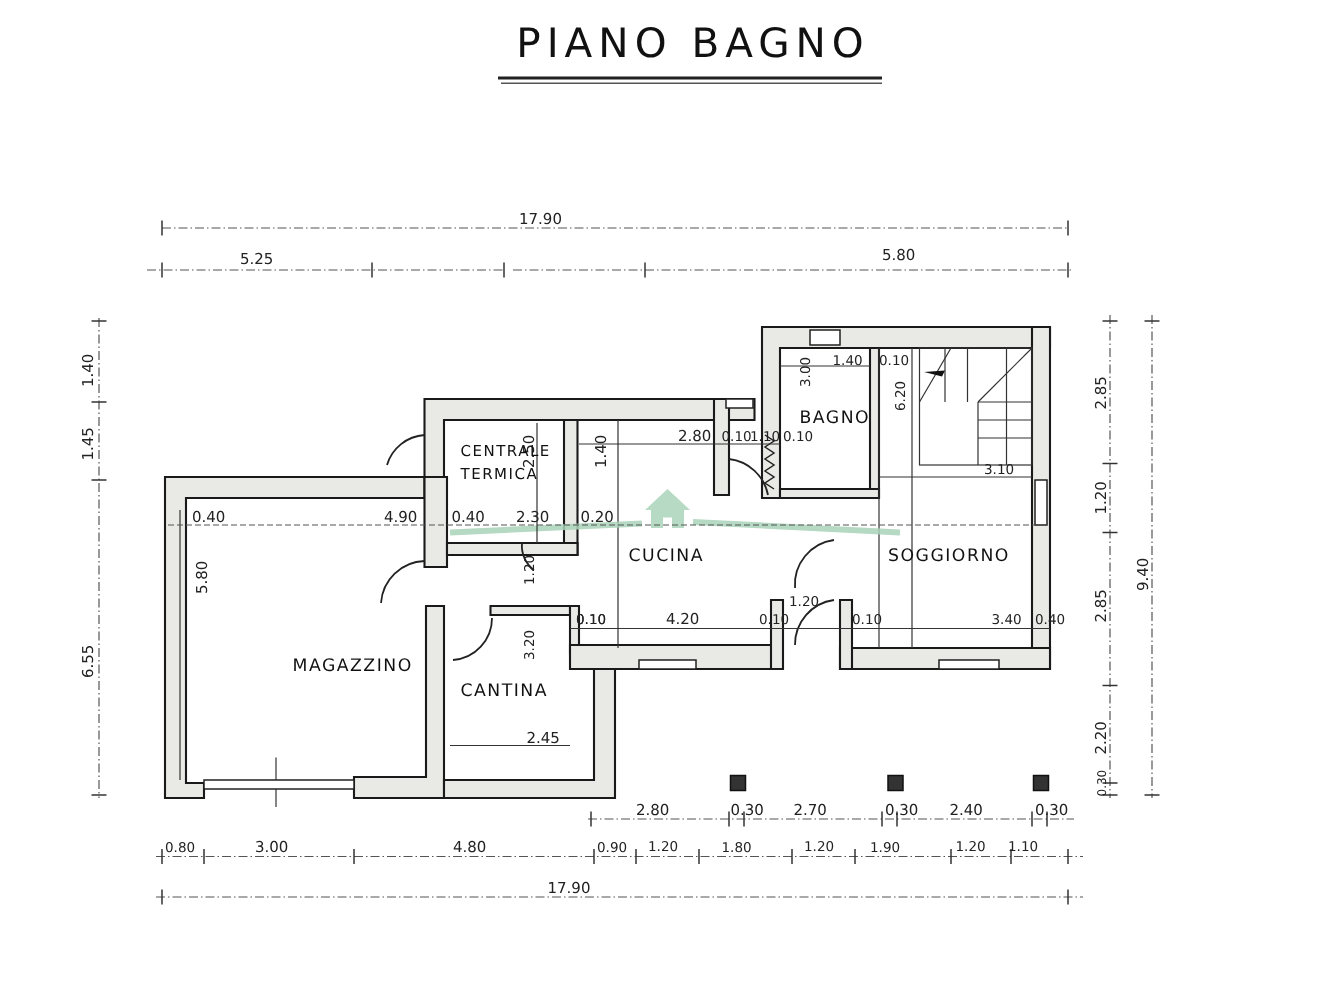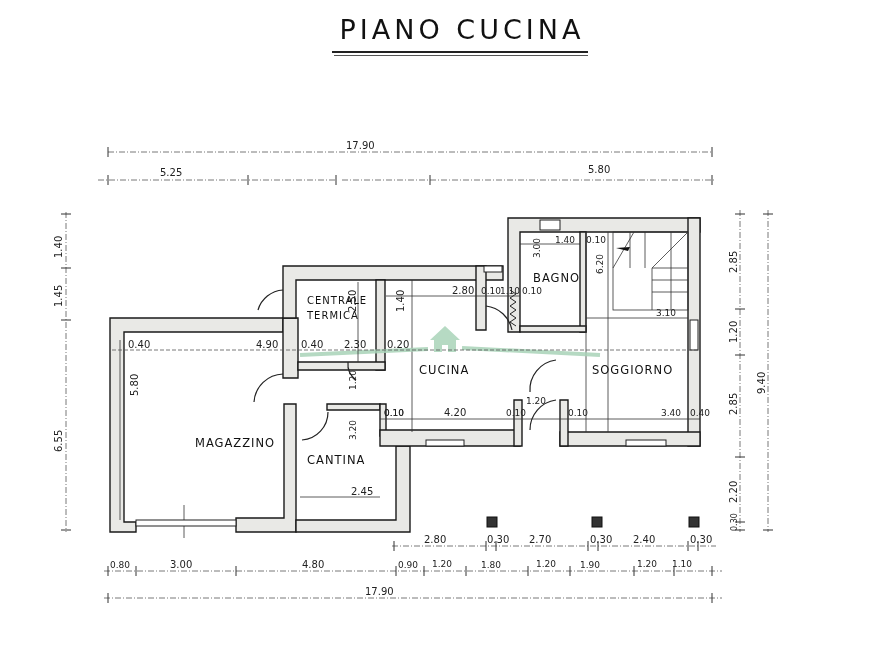--- a/index.html
+++ b/index.html
@@ -18,21 +18,21 @@
   .door { fill: none; stroke: #222; stroke-width: 1.2; }
   .window { fill: #fff; stroke: #222; stroke-width: 1; }
   .pillar { fill: #333; stroke: #111; stroke-width: 1; }
   .wm { fill: #a9d3b8; opacity: 0.85; }
   .wmline { stroke: #a9d3b8; stroke-width: 4; opacity: 0.85; }
 </style>
 </head>
 <body>
 
 <div id="title-wrap">
-  <div id="title">PIANO CUCINA</div>
+  <div id="title">PIANO BAGNO</div>
   <div id="title-underline1"></div>
   <div id="title-underline2"></div>
 </div>
 
 <svg width="893" height="670" viewBox="0 0 893 670">
 
   <g>
     <line class="dim" x1="108" y1="152" x2="712" y2="152"></line>
     <line class="dimtick" x1="108" y1="147" x2="108" y2="157"></line>
     <line class="dimtick" x1="712" y1="147" x2="712" y2="157"></line>

